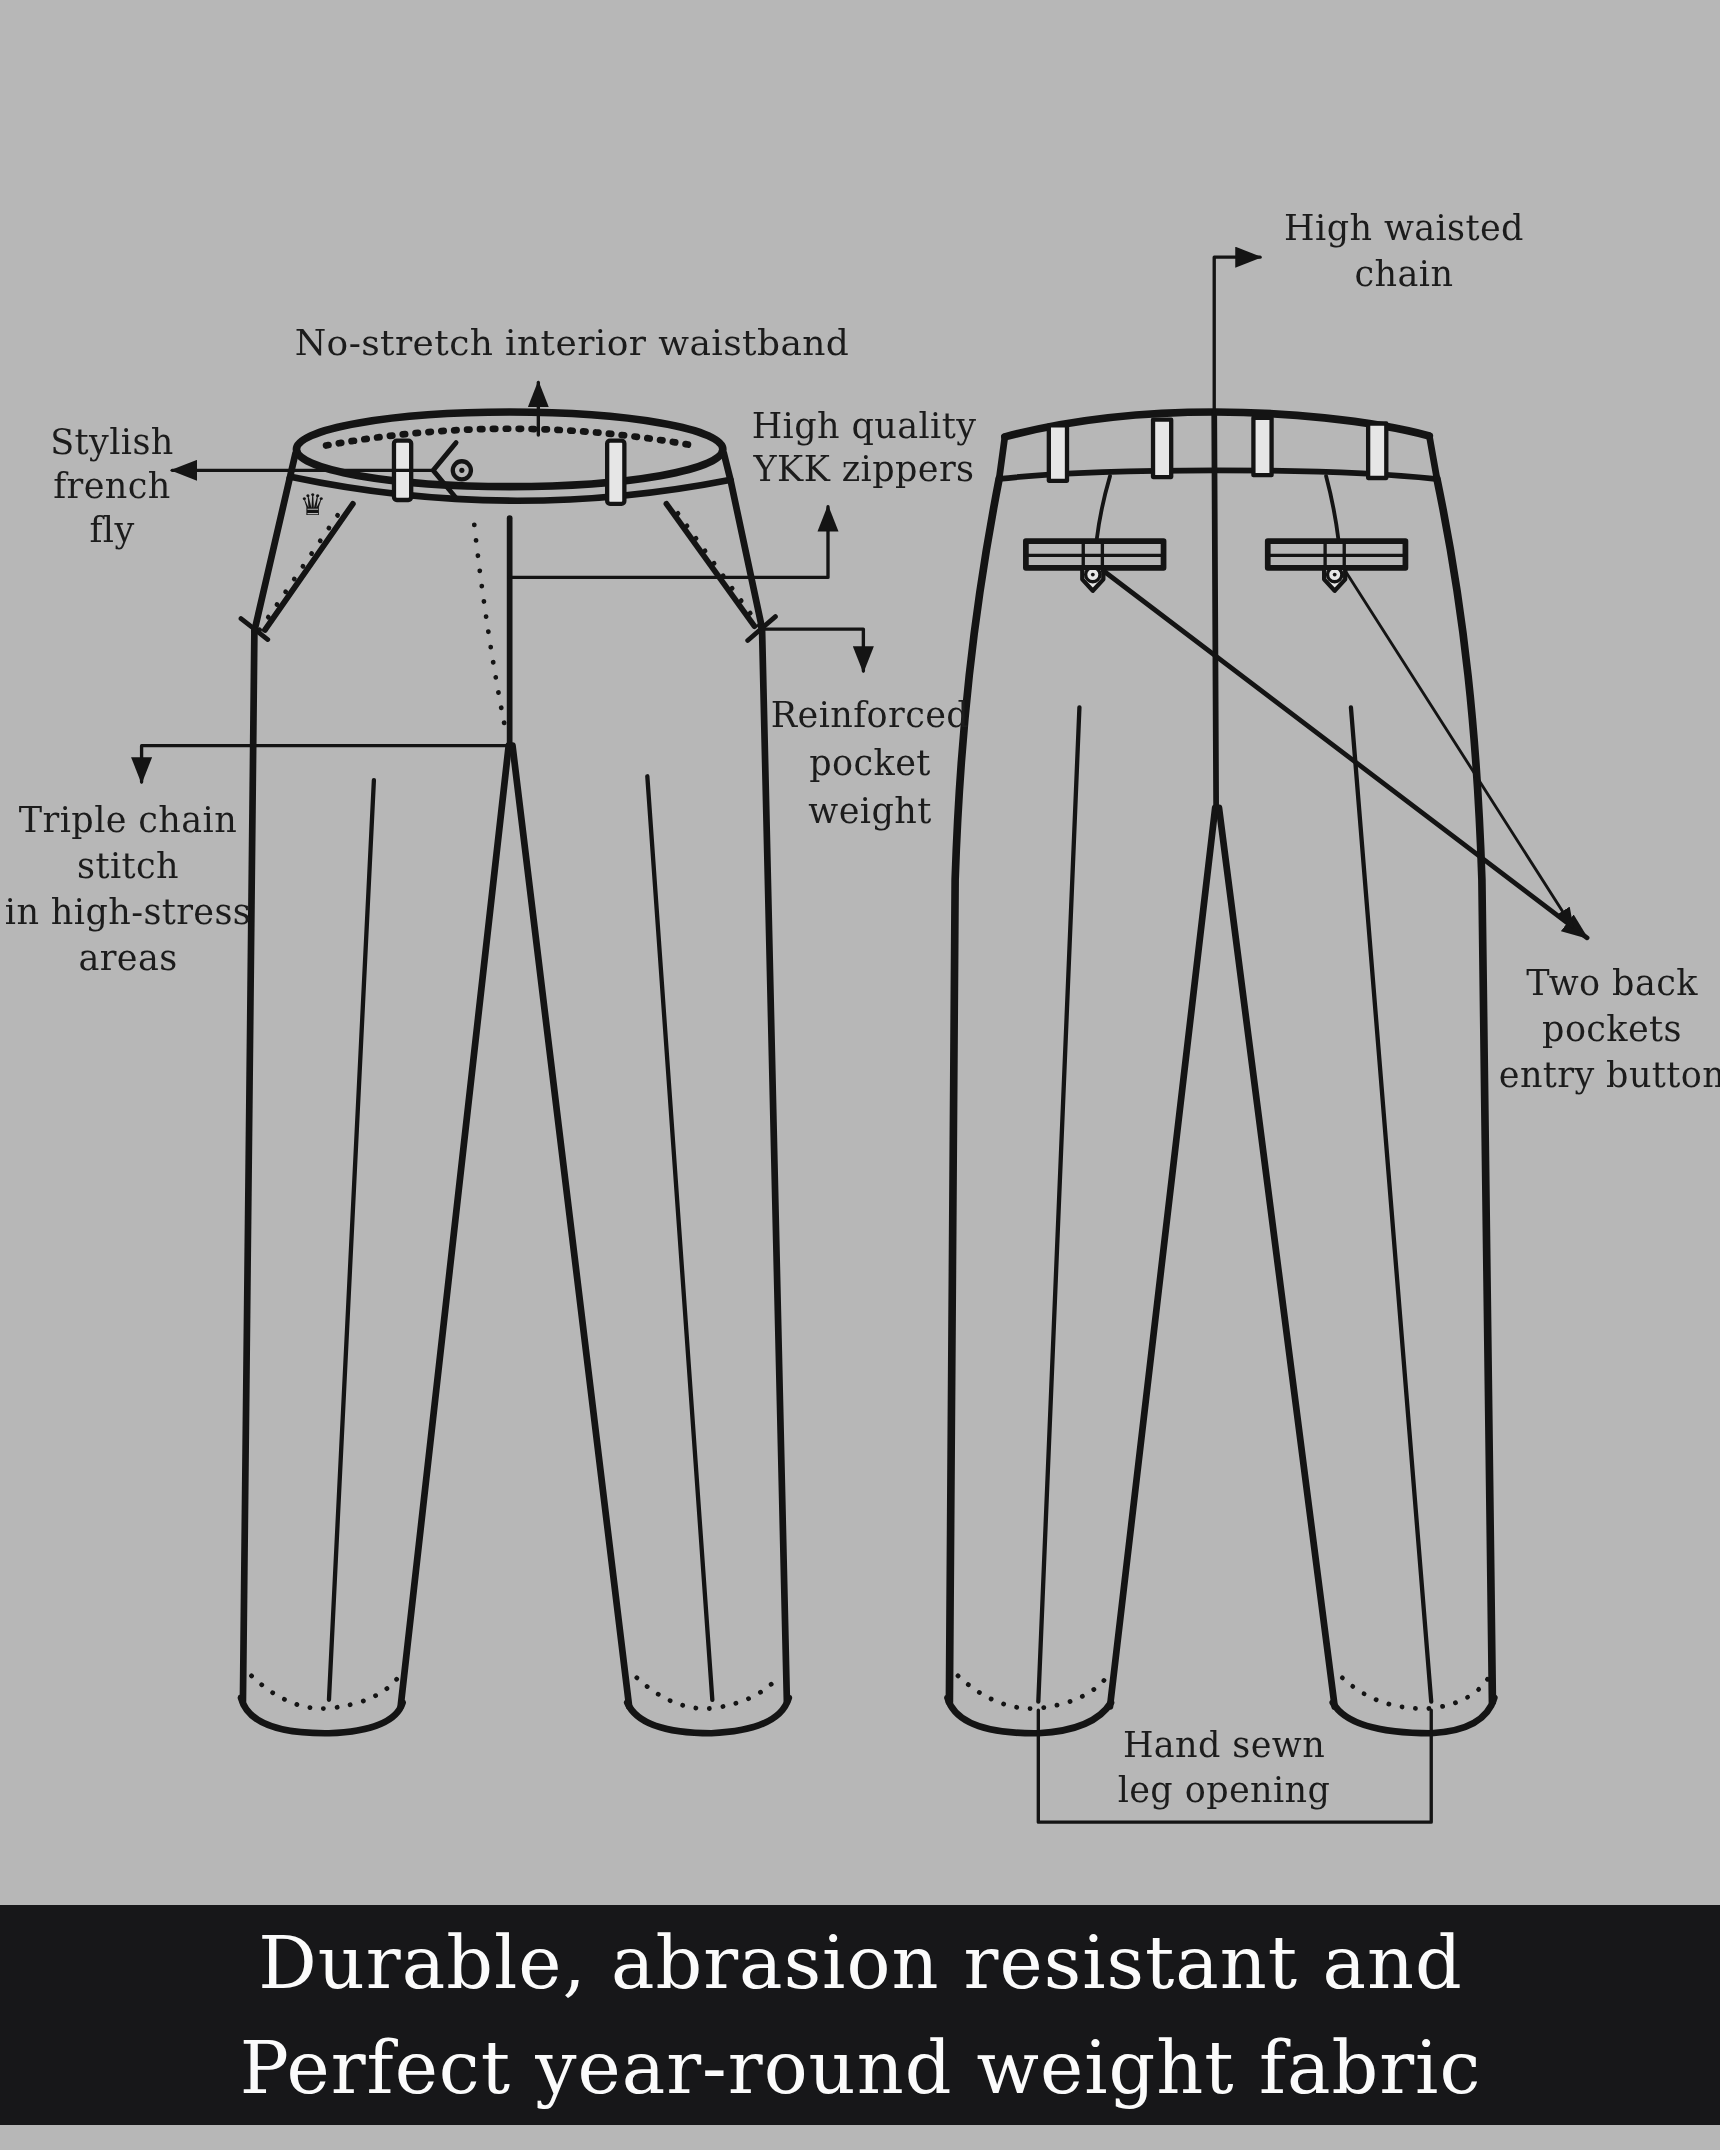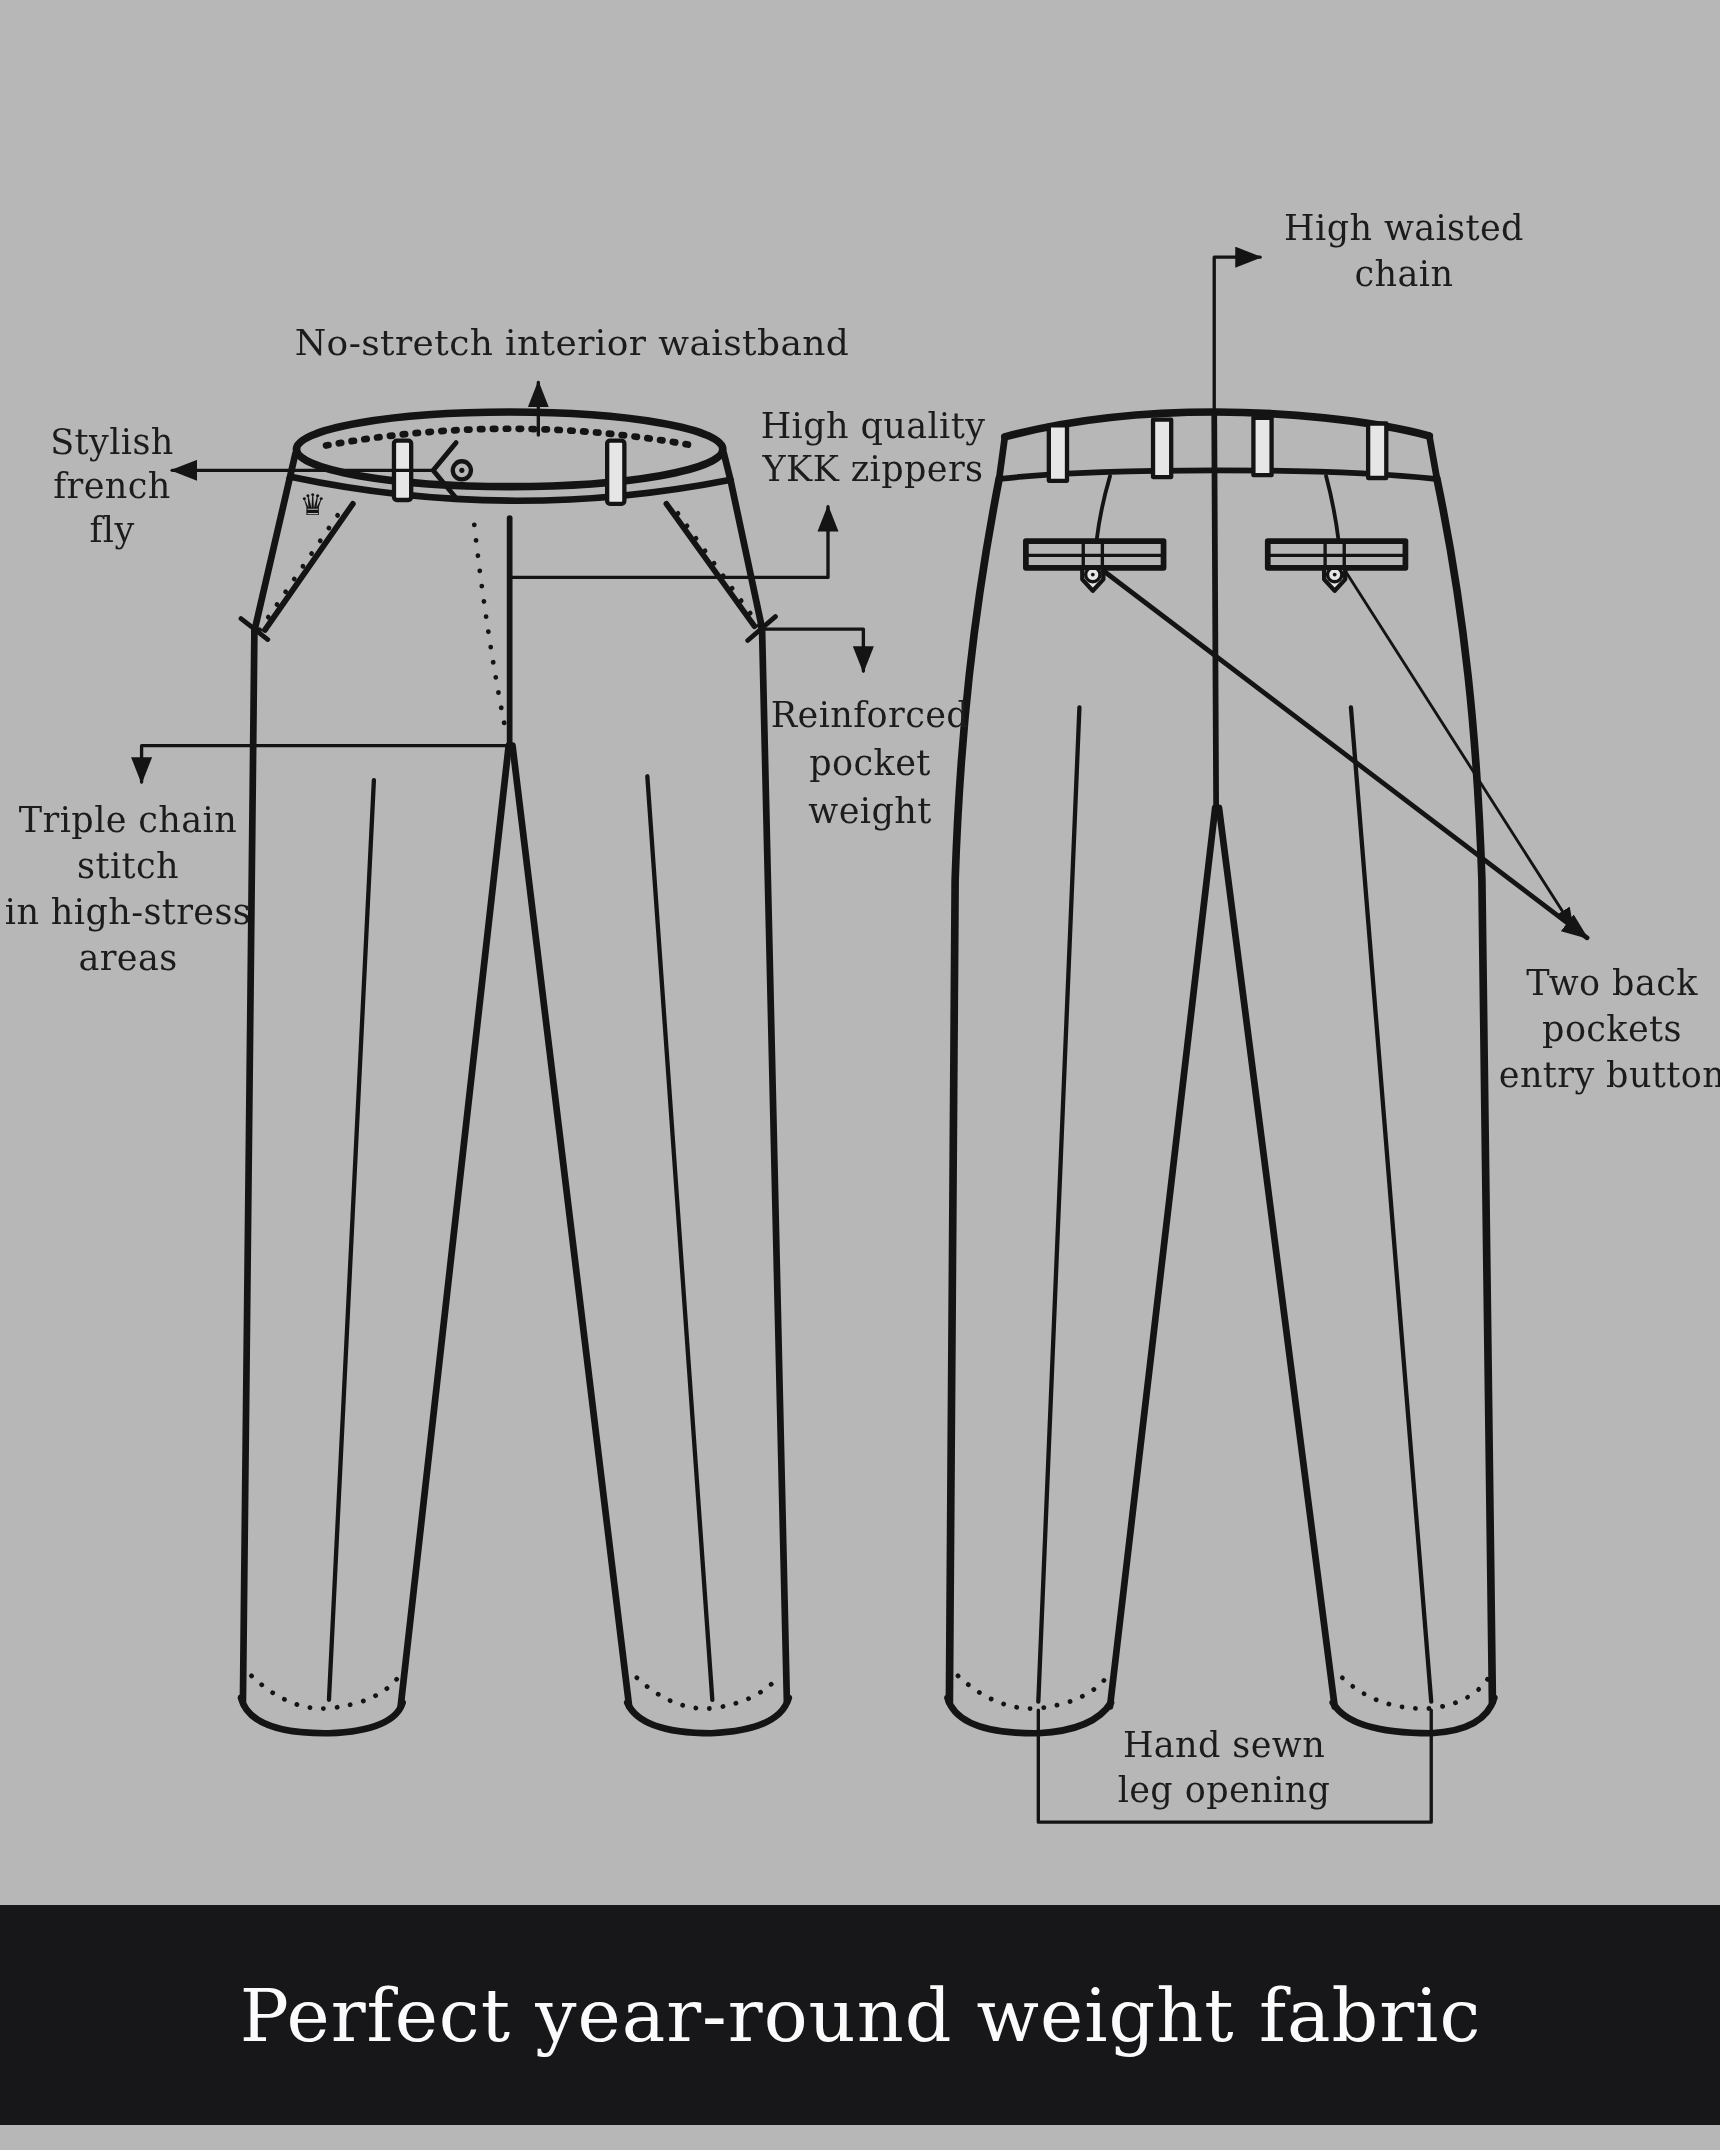--- a/index.html
+++ b/index.html
@@ -21,21 +21,21 @@
   .fillwhite{fill:var(--loop_fill);}
   .filldark{fill:var(--line);stroke:none;}
   .label{
     position:absolute;transform:translateX(-50%);
     text-align:center;color:var(--label_text);
     font-size:35px;line-height:44px;white-space:nowrap;
     letter-spacing:0.4px;
   }
   #lbl-no-stretch{left:572px;top:321px;font-size:36px;}
   #lbl-french-fly{left:112px;top:420px;}
-  #lbl-ykk{left:864px;top:405px;line-height:43px;margin-left:9px;}
+  #lbl-ykk{left:864px;top:405px;line-height:43px;}
   #lbl-reinforced{left:870px;top:691px;line-height:48px;}
   #lbl-triple{left:128px;top:797px;line-height:46px;}
   #lbl-high-waisted{left:1404px;top:205px;line-height:46px;text-align:center;}
   #lbl-back-pockets{left:1612px;top:960px;line-height:46px;}
   #lbl-hand-sewn{left:1224px;top:1723px;line-height:45px;}
   .banner{
     position:absolute;left:0;top:1905px;width:1721px;height:220px;
     background:var(--banner_bg);color:var(--banner_text);
     display:flex;flex-direction:column;align-items:center;justify-content:center;
     font-size:73px;line-height:105px;letter-spacing:1px;
@@ -192,17 +192,18 @@
     <div>pockets</div>
     <div>entry button</div>
   </div>
 
   <div class="label" id="lbl-hand-sewn">
     <div>Hand sewn</div>
     <div>leg opening</div>
   </div>
 
   <div class="banner">
+    <div>Durable, abrasion resistant and</div>
     <div>Perfect year-round weight fabric</div>
   </div>
 
 </div>
 
 
 </body></html>

